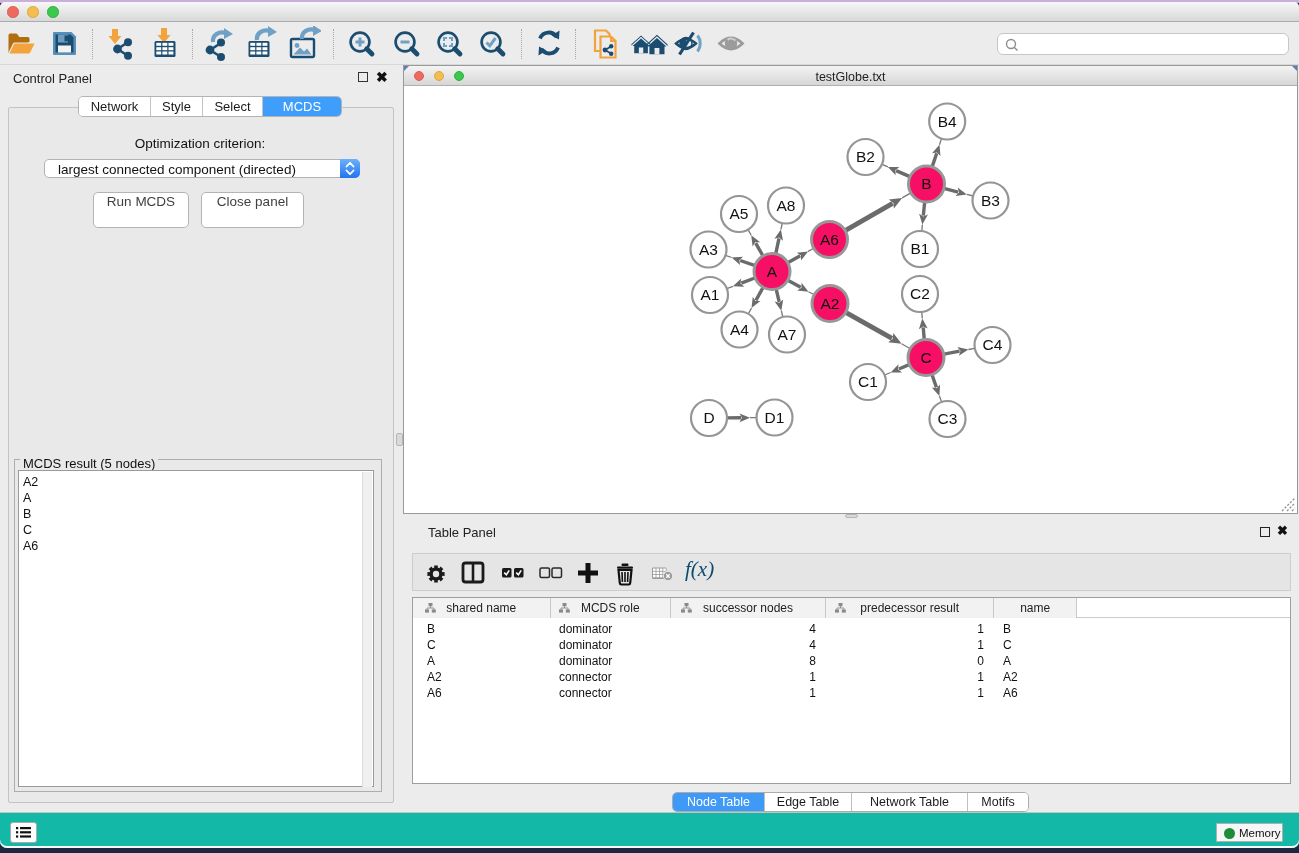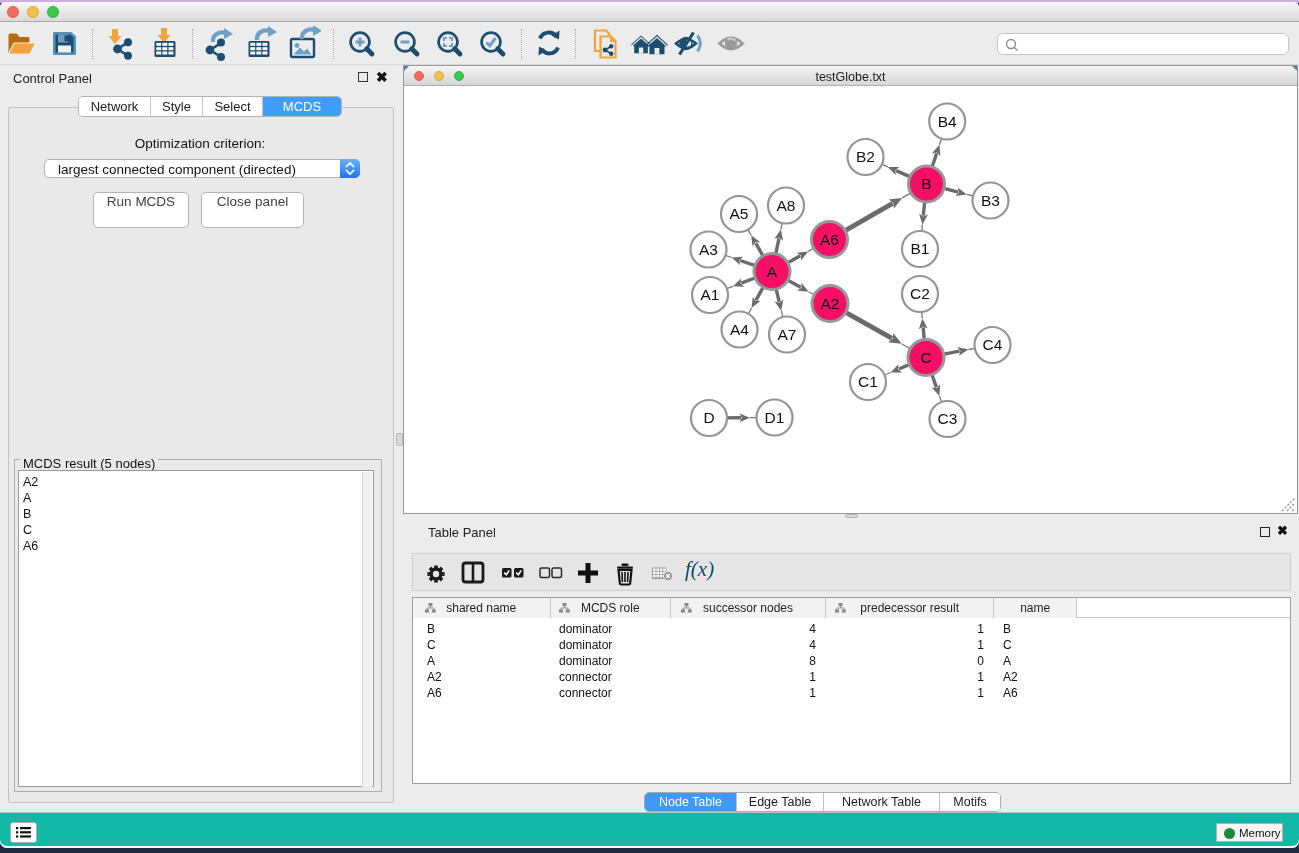--- a/index.html
+++ b/index.html
@@ -41,21 +41,21 @@
 
 #tp-title { position:absolute; left:428px; top:525px; font-size:13px; color:#222; }
 #tp-float { position:absolute; left:1260px; top:527px; width:9.5px; height:9.5px; border:1.5px solid #222; }
 #tp-close { position:absolute; left:1277px; top:523px; font-size:13px; font-weight:bold; color:#111; }
 #tp-toolbar { position:absolute; left:412px; top:553px; width:879px; height:38px; background:#e5e5e5; border:1px solid #cdcdcd; }
 #tp-table { position:absolute; left:412px; top:597px; width:879px; height:187px; background:#fff; border:1px solid #9e9e9e; }
 #tp-thead { position:absolute; left:0; top:0; width:100%; height:20px; border-bottom:1px solid #cacaca; }
 .thcell { position:absolute; top:0; height:20px; background:#f2f2f2; font-size:12px; color:#222; text-align:center; line-height:20px; border-right:1px solid #c9c9c9; }
 .trow { position:absolute; font-size:12px; color:#111; }
 
-#bot-tabs { position:absolute; left:644px; top:792px; height:20px; display:flex; border:1px solid #ababab; border-radius:5px; overflow:hidden; background:#fff; }
+#bot-tabs { position:absolute; left:672px; top:792px; height:20px; display:flex; border:1px solid #ababab; border-radius:5px; overflow:hidden; background:#fff; }
 #bot-tabs div { font-size:12.5px; color:#1a1a1a; text-align:center; line-height:18px; border-right:1px solid #c0c0c0; background:#fff; }
 #bot-tabs div:last-child { border-right:none; }
 #bot-tabs .sel { background:#3f99f6; color:#fff; }
 
 #statusbar { position:absolute; left:0; top:812px; width:100%; height:36px; background:#14b8a6; border-top:1px solid #c3c3c3; border-radius:0 0 7px 7px; box-shadow:inset 0 -2px 0 #f8f8f8; }
 #listbtn { position:absolute; left:10px; top:9px; width:27px; height:21px; background:#fdfdfd; border:1px solid #ababab; border-radius:3px; }
 #membtn { position:absolute; left:1216px; top:10px; width:67px; height:19px; background:#f6f6f6; border:1px solid #b0b0b0; font-size:11.5px; color:#111; }
 
 </style>
 </head>

